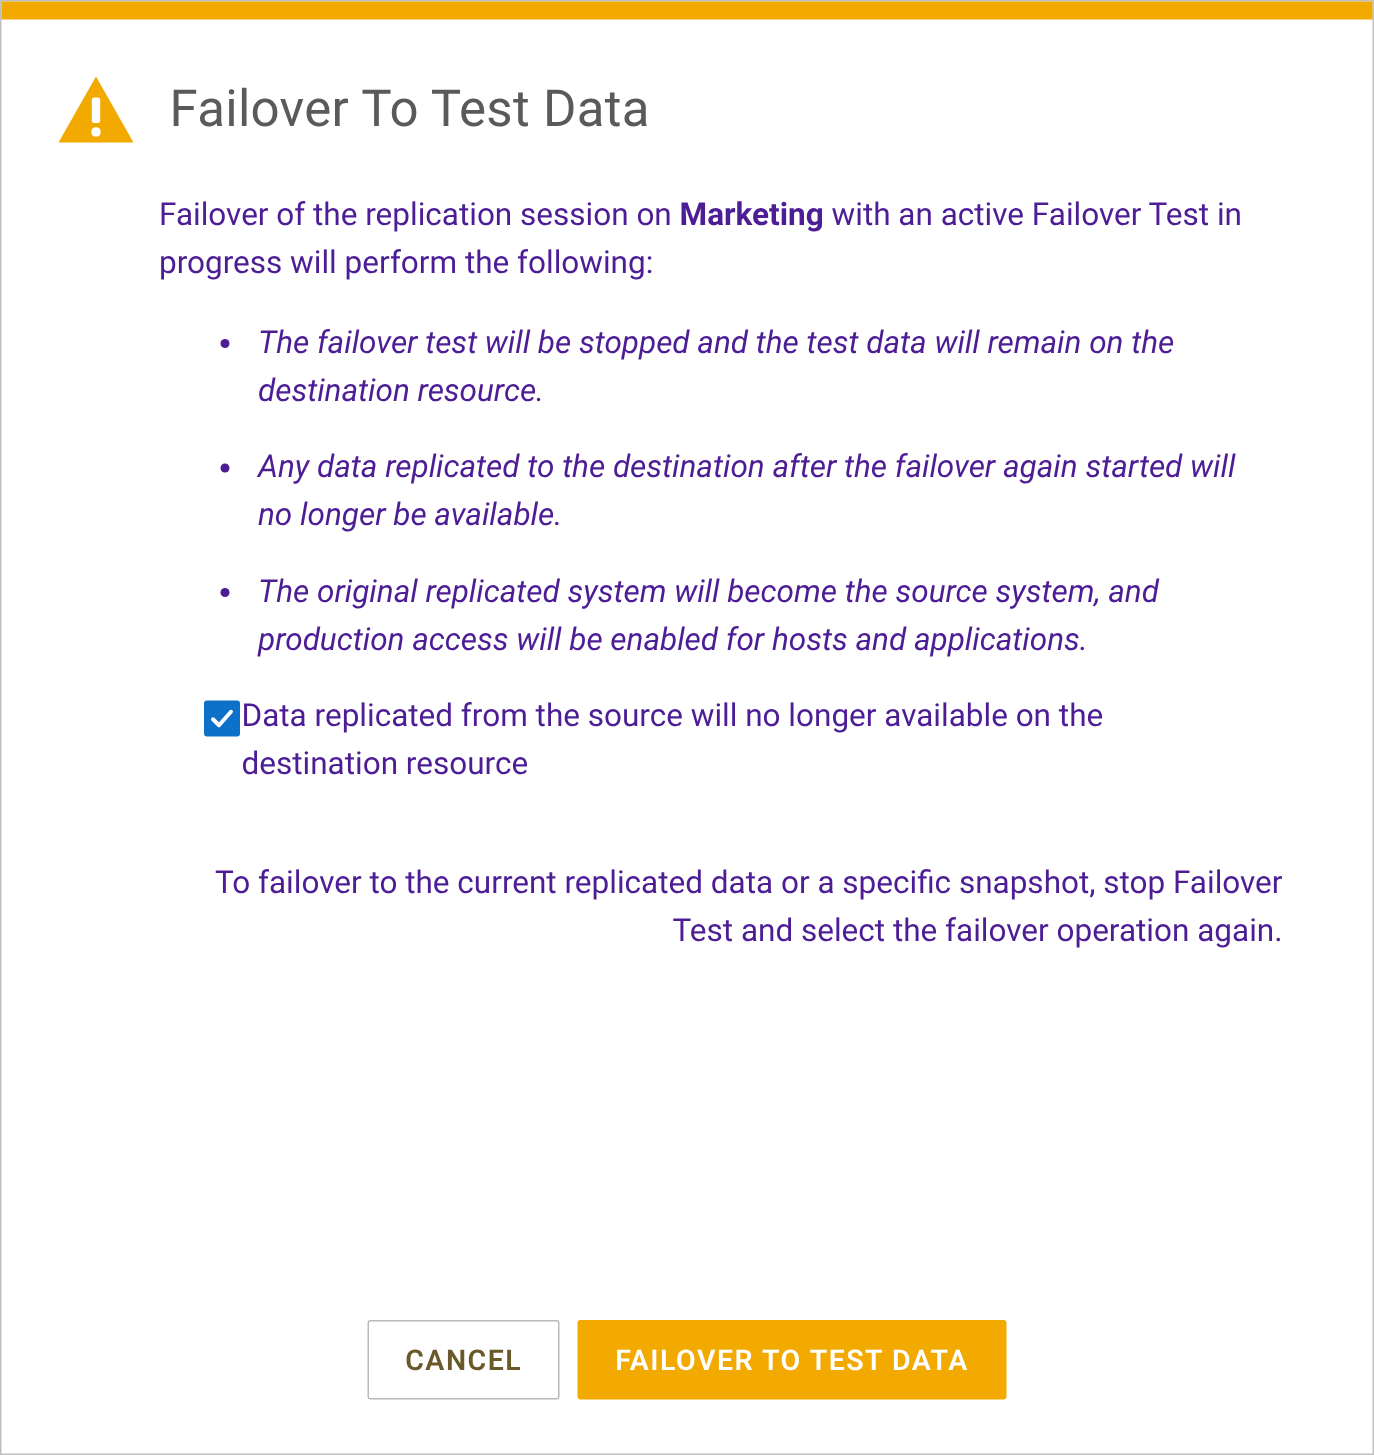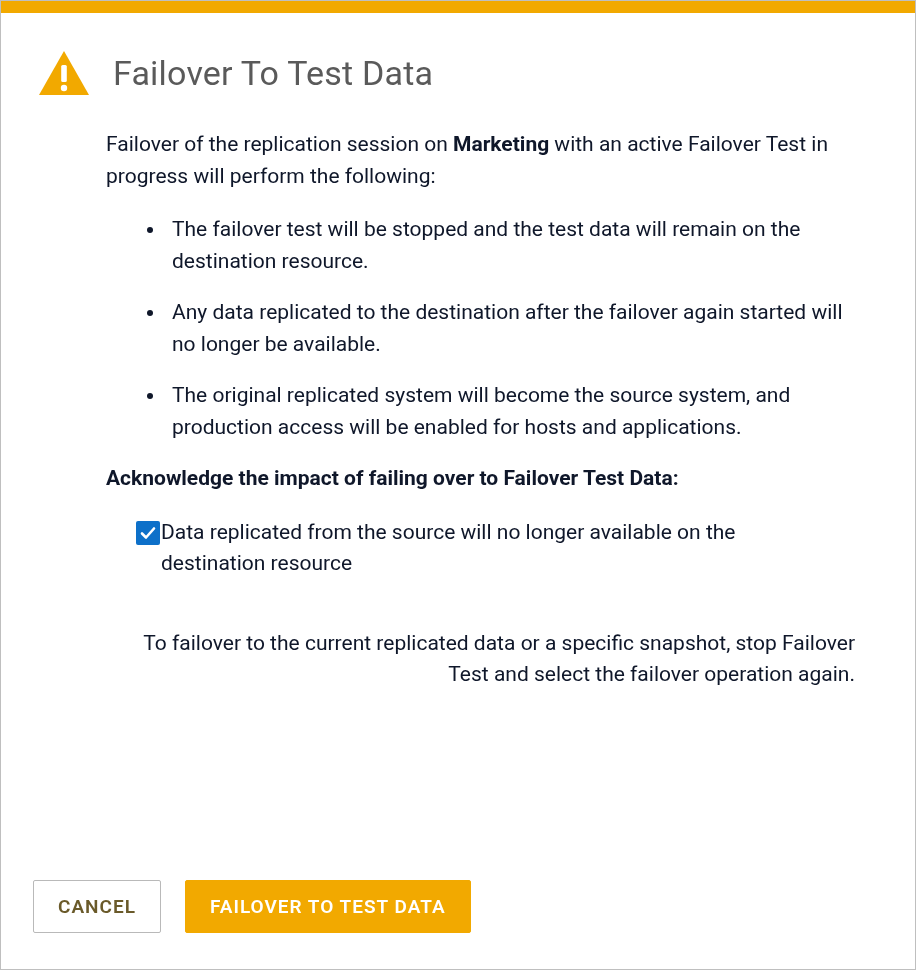--- a/index.html
+++ b/index.html
@@ -45,33 +45,34 @@
     }
     .dialog-title {
       font-size: 34px;
       font-weight: 400;
       color: #5a5a5a;
       letter-spacing: 0.2px;
     }
     .content {
       padding: 6px 60px 0 105px;
       flex: 1;
-      color: #0f172a;
+      color: #4c1d95;
       font-size: 21px;
       line-height: 1.5;
     }
     .intro-text {
       margin-bottom: 22px;
     }
     .intro-text .bold {
       font-weight: 700;
     }
     ul.bullets {
       list-style: disc;
       padding-left: 60px;
+      font-style: italic;
     }
     ul.bullets li {
       margin-bottom: 20px;
       padding-left: 6px;
       padding-right: 10px;
     }
     .ack-heading {
       font-weight: 700;
       margin-bottom: 22px;
     }
@@ -101,23 +102,23 @@
     .checkbox-label {
       flex: 1;
       padding-right: 20px;
     }
     .alt-text {
       margin-bottom: 20px;
       text-align: right;
     }
     .footer {
       display: flex;
-      justify-content: flex-start;
+      justify-content: center;
       align-items: center;
-      gap: 24px;
+      gap: 12px;
       padding: 0 32px 36px 32px;
     }
     .btn {
       font-size: 19px;
       font-weight: 600;
       letter-spacing: 1px;
       padding: 14px 24px;
       text-align: center;
       cursor: pointer;
       border-radius: 2px;
@@ -155,21 +156,20 @@
     <p class="intro-text">
       <span>Failover of the replication session on </span><span class="bold">Marketing</span><span> with an active Failover Test in progress will perform the following:</span>
     </p>
 
     <ul class="bullets">
       <li>The failover test will be stopped and the test data will remain on the destination resource.</li>
       <li>Any data replicated to the destination after the failover again started will no longer be available.</li>
       <li>The original replicated system will become the source system, and production access will be enabled for hosts and applications.</li>
     </ul>
 
-    <p class="ack-heading">Acknowledge the impact of failing over to Failover Test Data:</p>
 
     <div class="checkbox-row">
       <div class="checkbox">
         <svg viewBox="0 0 18 18">
           <path d="M3 9.5 L7 13.5 L15 4.5" stroke="#fff" stroke-width="2.6" fill="none" stroke-linecap="round" stroke-linejoin="round"></path>
         </svg>
       </div>
       <div class="checkbox-label">Data replicated from the source will no longer available on the destination resource</div>
     </div>
 

